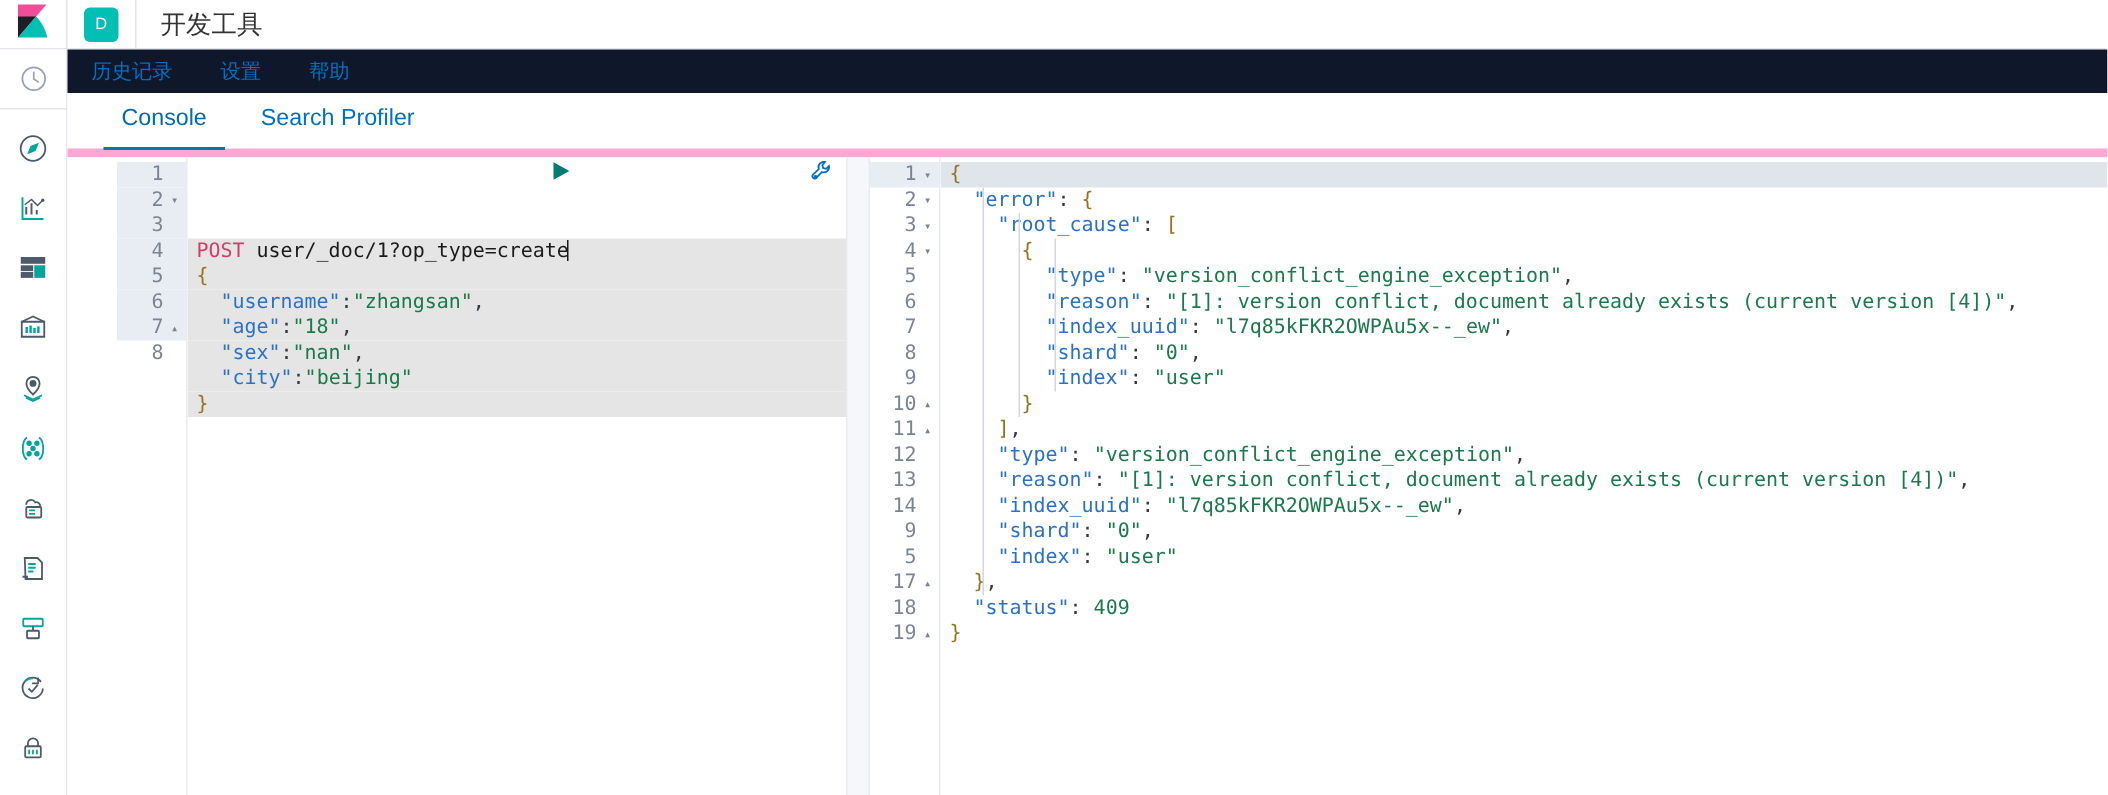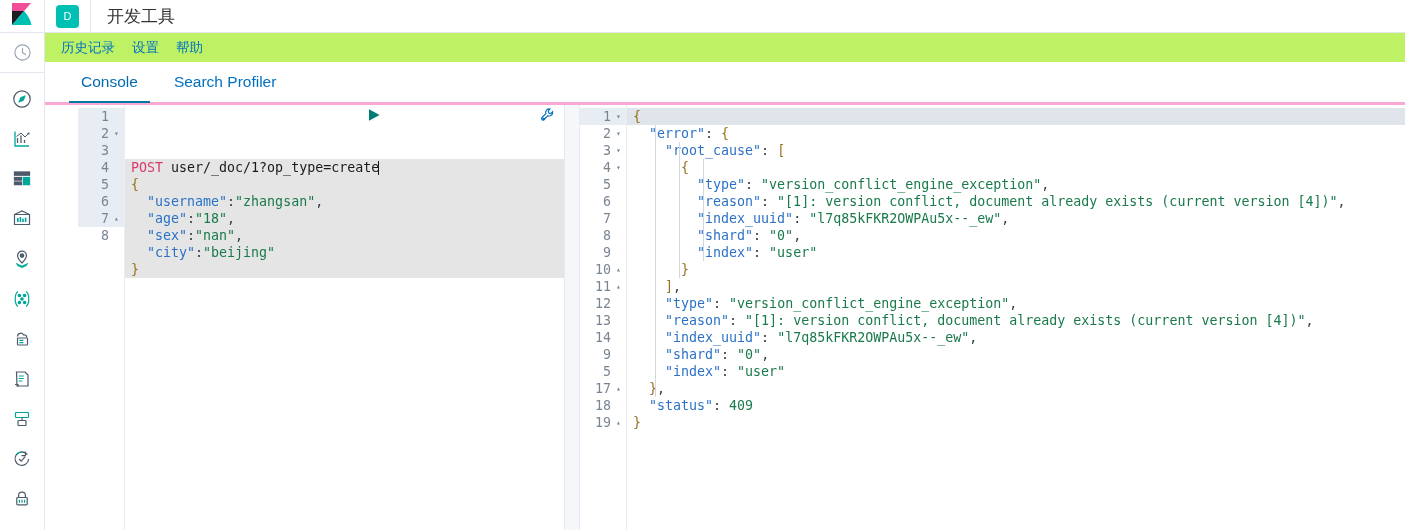--- a/index.html
+++ b/index.html
@@ -53,33 +53,33 @@
   }
   .side-sep { border-bottom: 1px solid #e3e6ec; }
   .side-item svg { display: block; }
 
   
   .content { flex: 1 1 auto; display: flex; flex-direction: column; min-width: 0; }
 
   .menurow {
     height: 29px; min-height: 29px;
     display: flex; align-items: center;
-    padding-left: 16px; gap: 17px;
-    background: #bef264;
+    padding-left: 16px; gap: 32px;
+    background: #0f172a;
   }
   .menurow a {
     font-size: 13.5px; color: #0071c2; text-decoration: none;
     font-family: "DejaVu Sans", sans-serif;
   }
 
   .tabrow {
     height: 43px; min-height: 43px;
     display: flex; align-items: flex-end;
     padding-left: 18px; gap: 0;
-    border-bottom: 3px solid #f9a8d4;
+    border-bottom: 6px solid #f9a8d4;
     background: #ffffff;
   }
   .tab {
     padding: 0 18px 11px 18px;
     font-size: 15.5px; color: #0071c2;
     font-family: "Liberation Sans", sans-serif;
     position: relative; cursor: pointer;
   }
   .tab.active { color: #006bb4; font-weight: 400; }
   .tab.active:after {

